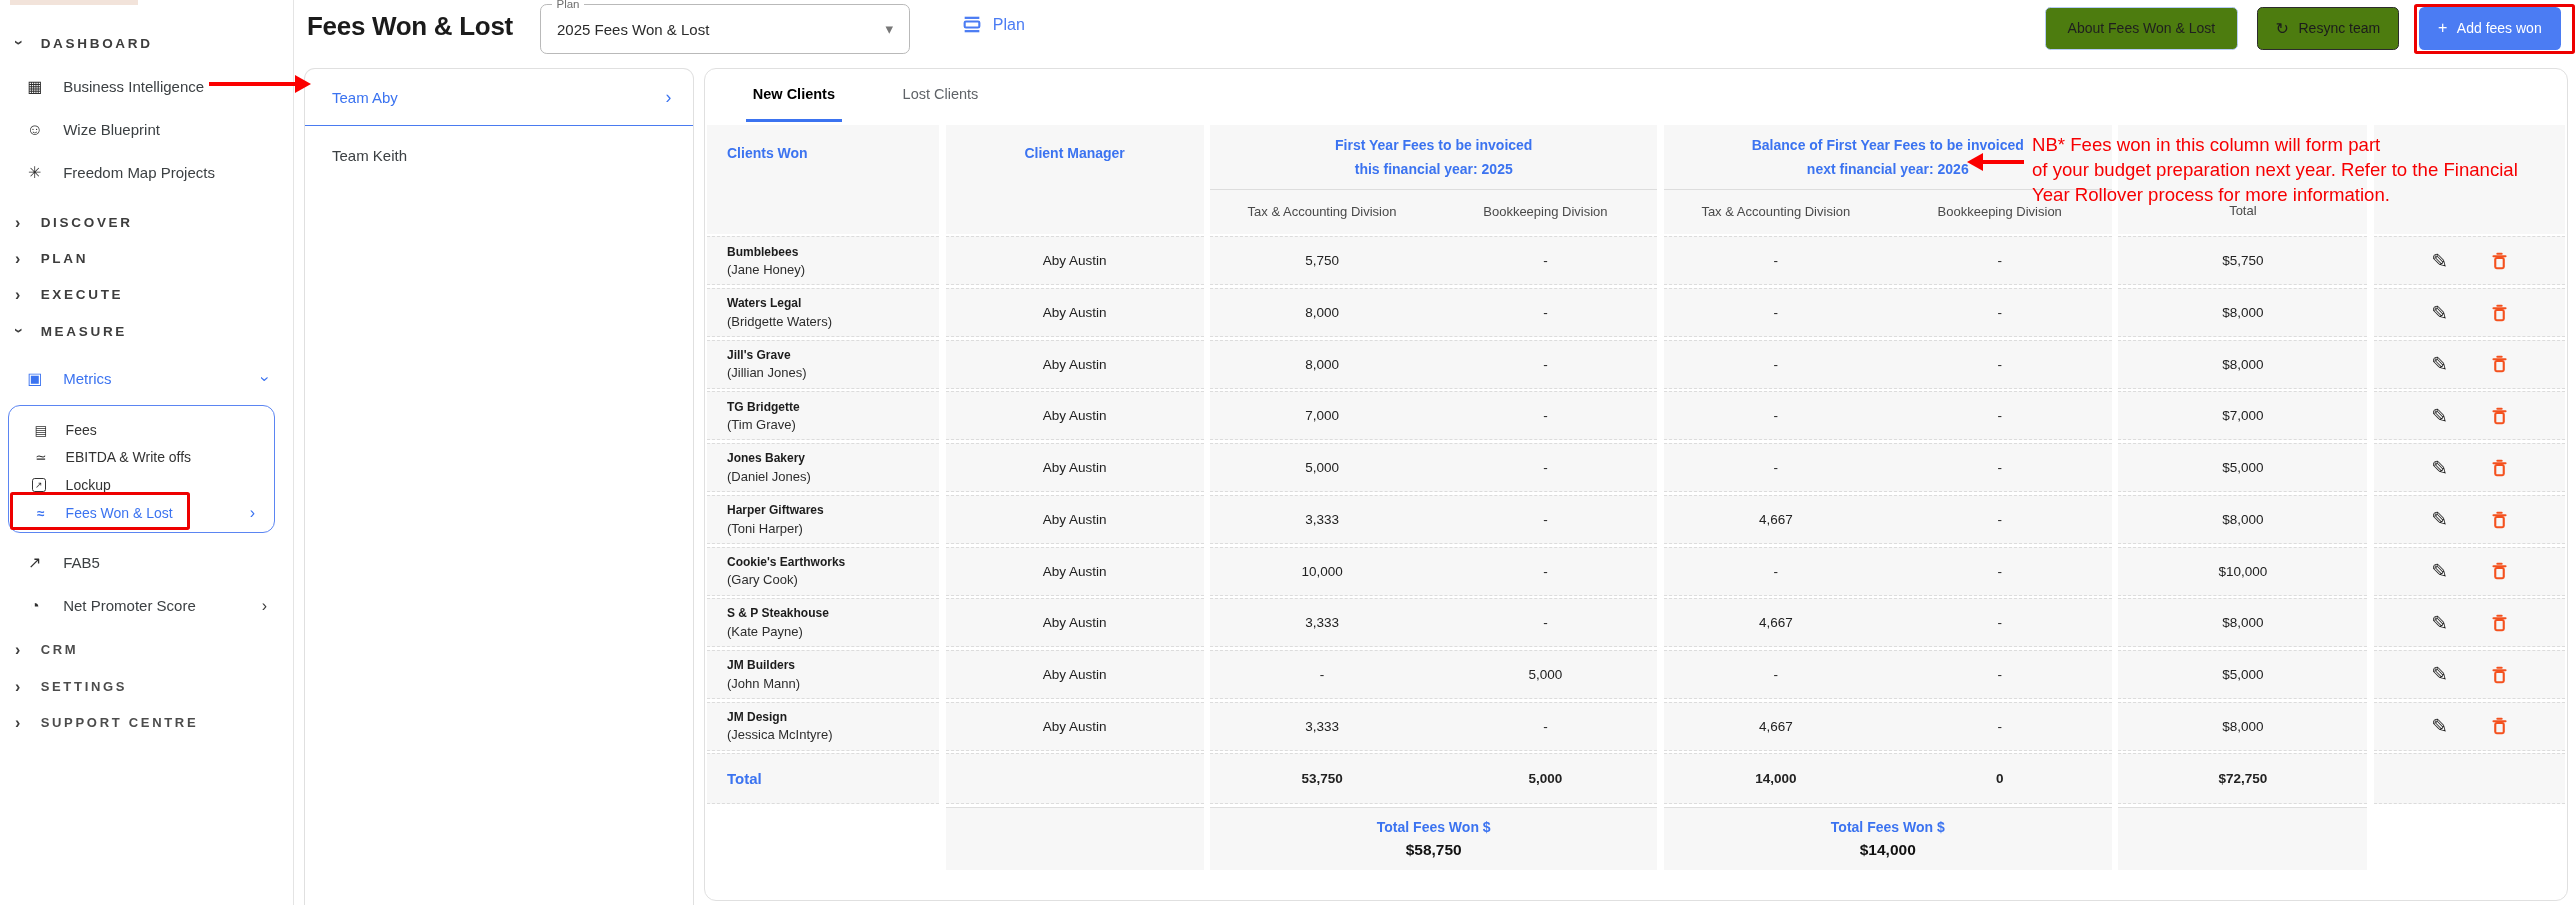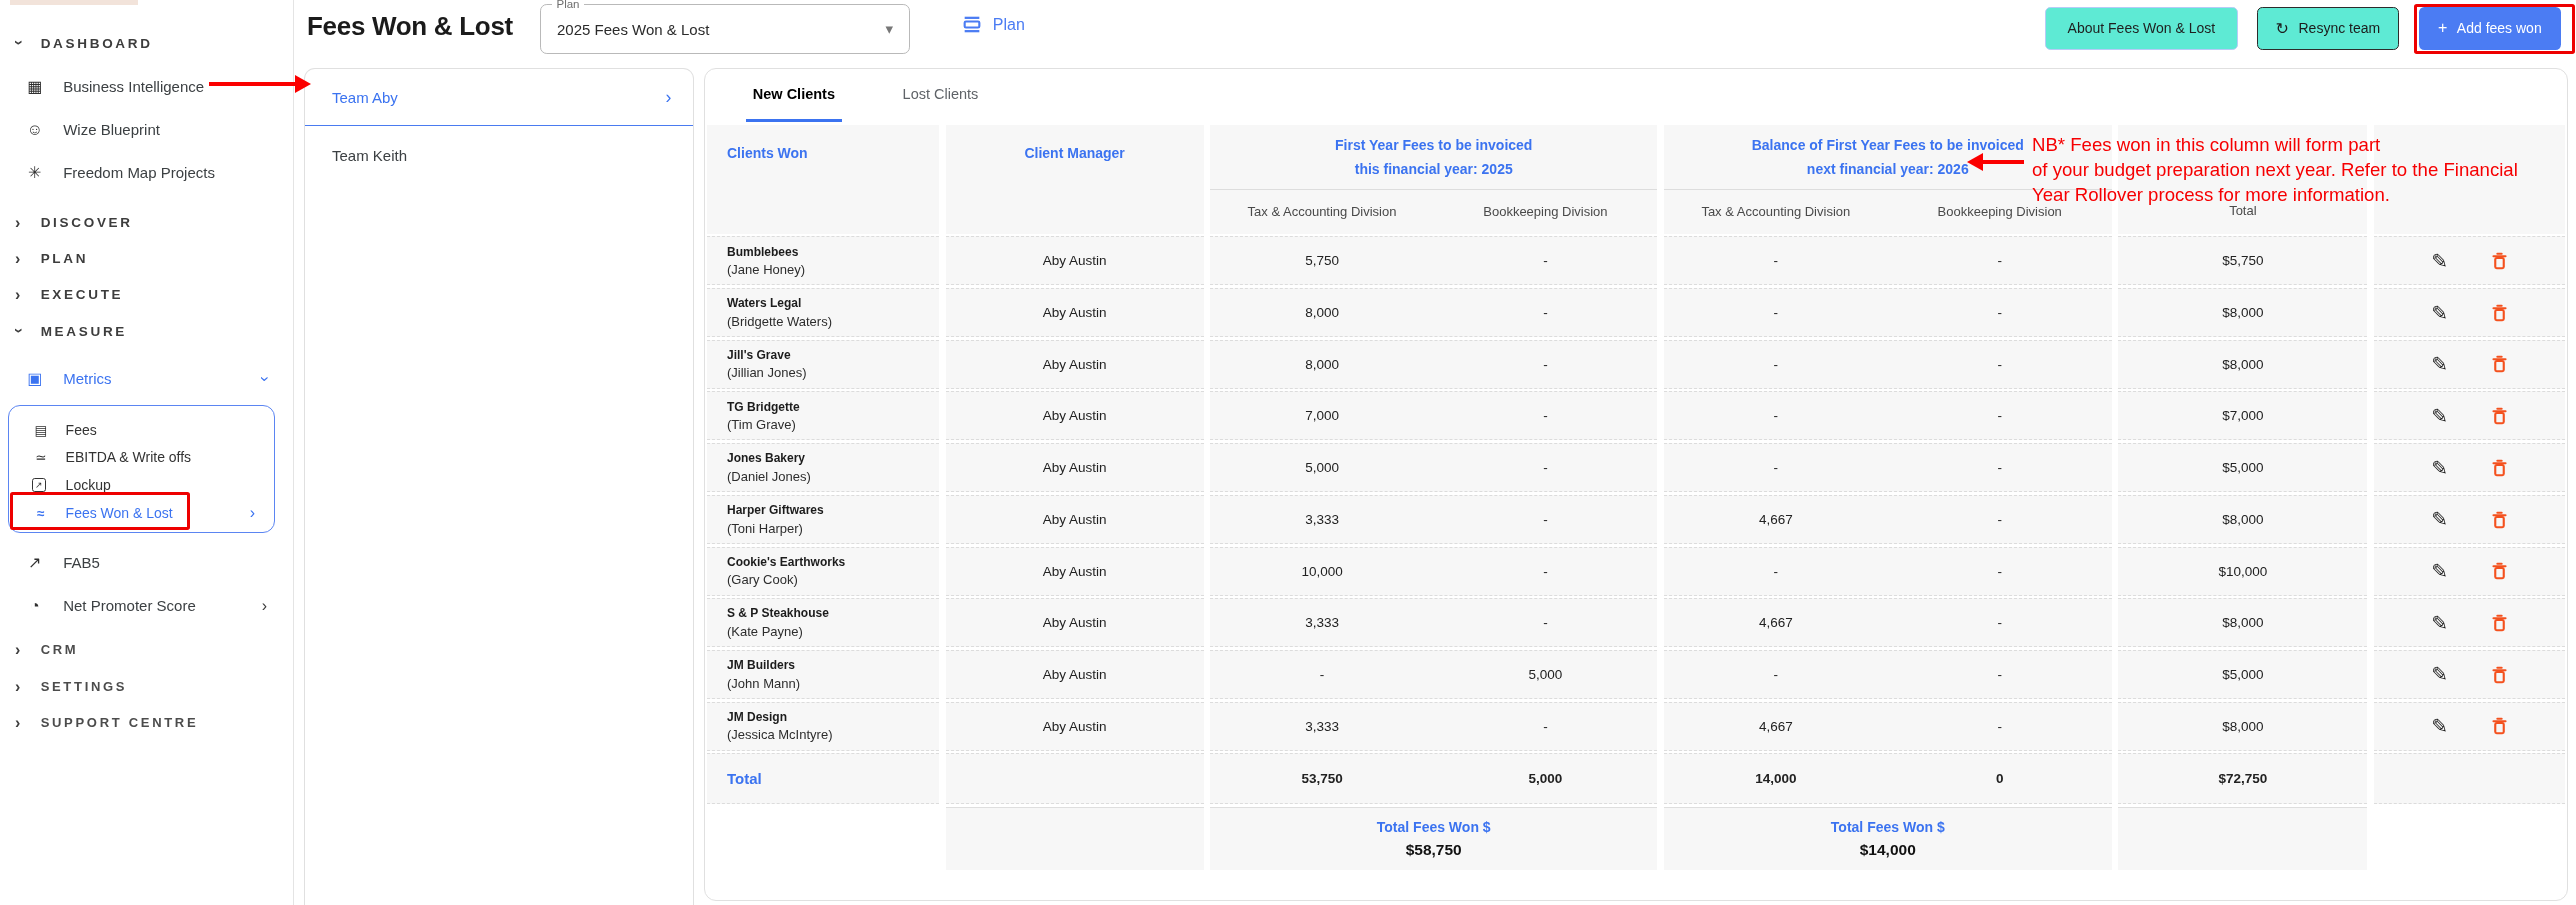--- a/index.html
+++ b/index.html
@@ -22,21 +22,21 @@
   .mbox-item .spacer { flex:1; }
   .lockup-box { width:13.5px; height:13.5px; border:1.7px solid #333; border-radius:2.7px; display:flex; align-items:center; justify-content:center; font-size:8.8px; color:#333; }
 
   
   .page-title { position:absolute; left:307px; top:10.8px; font-size:26px; font-weight:700; color:#1b1b1b; letter-spacing:-0.3px; }
   .plan-select { position:absolute; left:540px; top:4px; width:370px; height:50px; border:0.7px solid #b9b9b9; border-radius:6.8px; background:#fff; display:flex; align-items:center; padding:0 16px; cursor:pointer; }
   .plan-select .notch { position:absolute; left:10.8px; top:-7.4px; background:#fff; padding:0 4.7px; font-size:11.5px; color:#6e6e6e; }
   .plan-select .value { font-size:15px; color:#2b2b2b; flex:1; }
   .plan-select .caret { color:#777; font-size:15px; }
   .plan-link { position:absolute; left:962px; top:15px; display:flex; align-items:center; gap:10.8px; color:#4b7cf3; font-size:16px; cursor:pointer; }
-  .btn { position:absolute; top:6.8px; height:43px; display:flex; align-items:center; gap:9.5px; border-radius:5.4px; font-size:14px; background:#5eead4; cursor:pointer; }
+  .btn { position:absolute; top:6.8px; height:43px; display:flex; align-items:center; gap:9.5px; border-radius:5.4px; font-size:14px; background:#4d7c0f; cursor:pointer; }
   .btn-about { left:2045px; border:0.7px solid #b6cbf7; color:#1f1f1f; padding:0 21.6px; }
   .btn-resync { left:2257px; border:1.4px solid #2c2c2c; color:#1c1c1c; padding:0 17.6px; font-weight:500; }
   .btn-add { left:2419px; background:#4b7cf3; border:none; color:#fff; padding:0 19px; font-weight:500; }
   .btn .bicon { font-size:16px; }
 
   
   .team-panel { position:absolute; left:304px; top:68px; width:390px; height:838px; border:0.7px solid #e0e0e0; border-bottom:none; border-radius:10.8px 10.8px 0 0; background:#fff; z-index:4; }
   .team-row { height:57px; display:flex; align-items:center; padding:0 21.6px 0 27px; font-size:15px; cursor:pointer; }
   .team-row.active { color:#3b73f0; border-bottom:1.4px solid #4a7bf0; }
   .team-row.active .tchev { color:#3b73f0; font-size:17.6px; }

